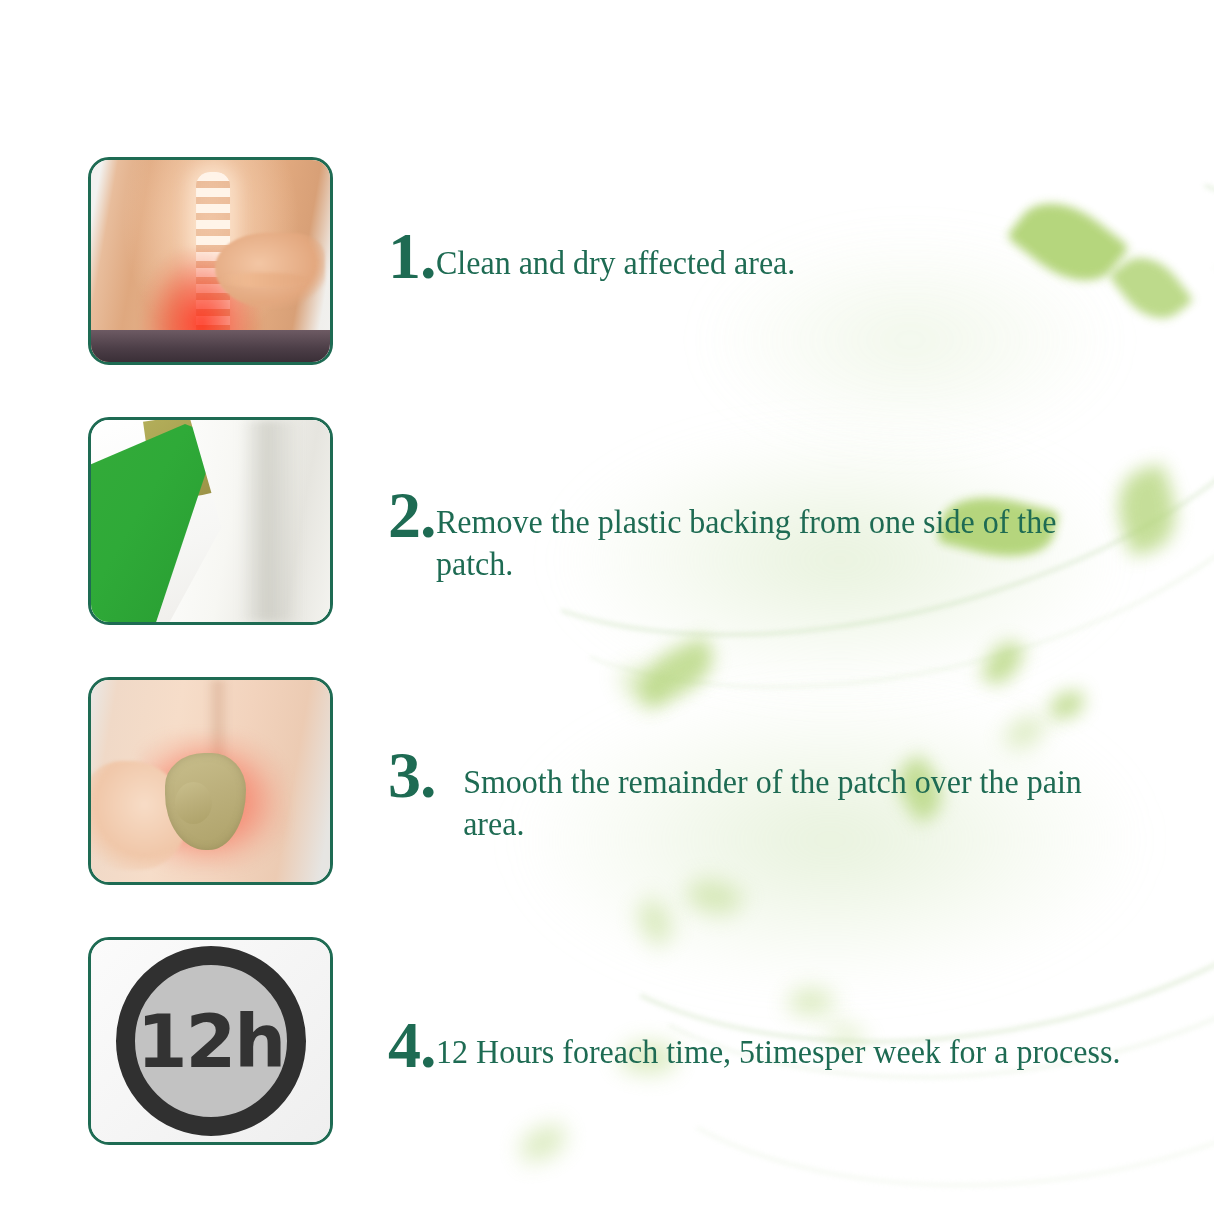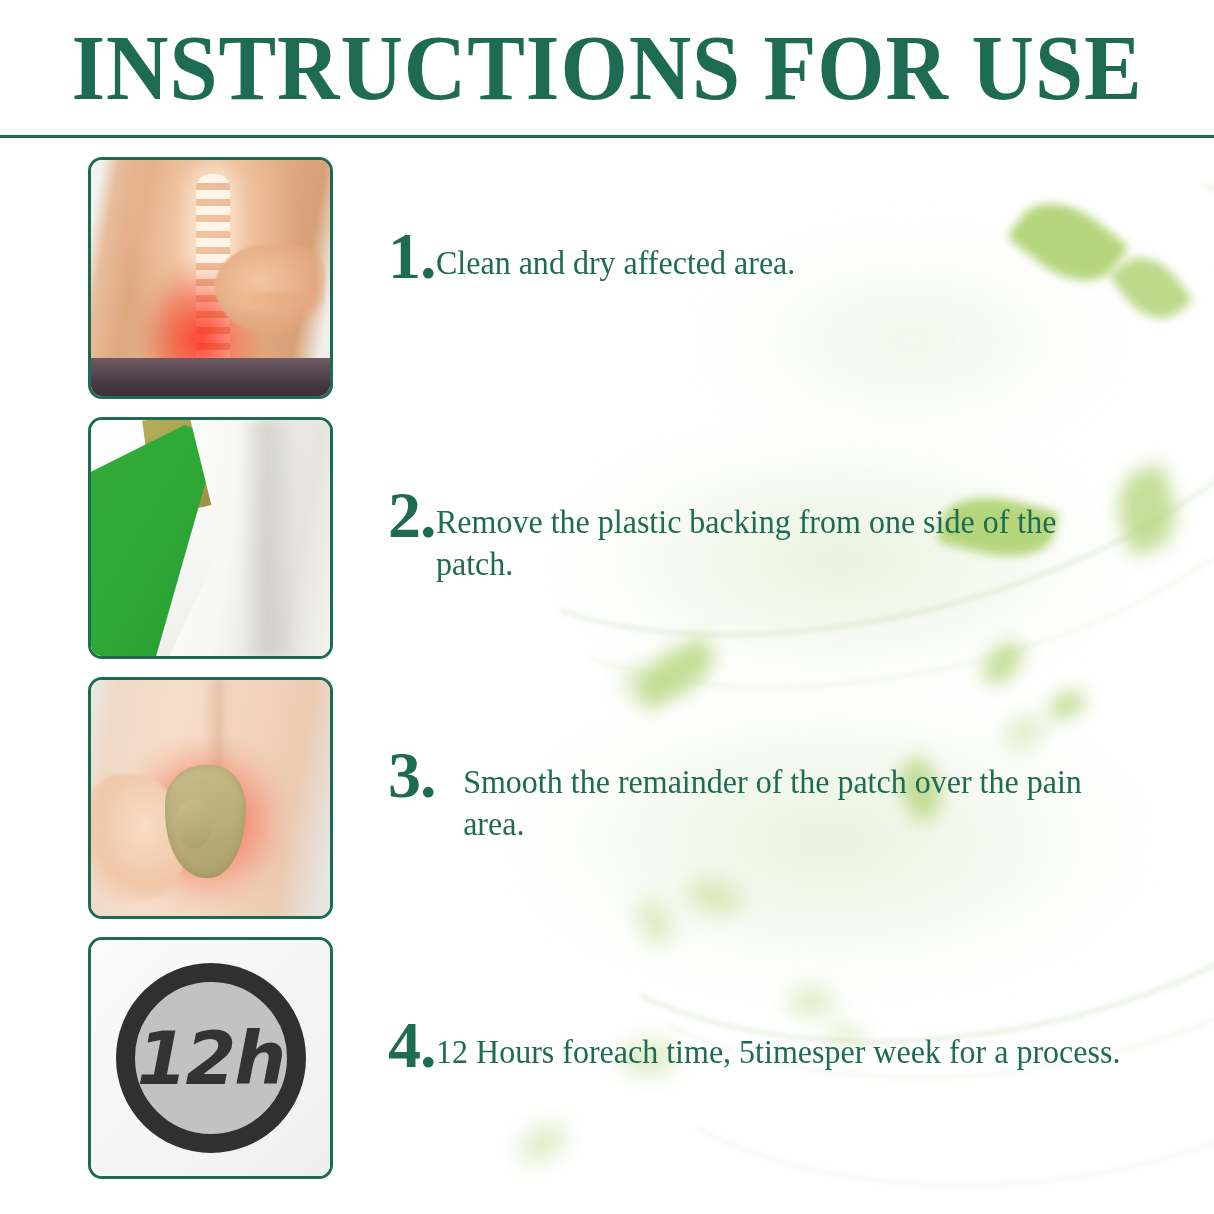--- a/index.html
+++ b/index.html
@@ -75,27 +75,26 @@
     position:absolute;
     left:0;top:135px;
     width:1214px;height:3px;
     background:#1e6b53;
   }
 
   
   .thumb{
     position:absolute;
     left:88px;
-    width:245px;height:242px;
+    width:245px;height:208px;
     border:3px solid #1e6b53;
-    border-radius:14px;
+    border-radius:21px;
     overflow:hidden;
     background:#fff;
     box-sizing:border-box;
-    font-style:italic;
   }
   .thumb.t1{ top:157px; }
   .thumb.t2{ top:417px; }
   .thumb.t3{ top:677px; }
   .thumb.t4{ top:937px; }
 
   
   .img-back{
     position:absolute;inset:0;
     background:
@@ -277,24 +276,20 @@
     <div class="leaf faint" style="left:1012px;top:712px;width:26px;height:40px;transform:rotate(40deg);"></div>
     <div class="leaf softer" style="left:900px;top:760px;width:40px;height:58px;transform:rotate(-34deg);"></div>
     <div class="leaf faint" style="left:688px;top:880px;width:52px;height:34px;transform:rotate(28deg);"></div>
     <div class="leaf faint" style="left:640px;top:900px;width:30px;height:44px;transform:rotate(-40deg);"></div>
     <div class="leaf faint" style="left:790px;top:988px;width:42px;height:28px;transform:rotate(18deg);"></div>
     <div class="leaf faint" style="left:622px;top:1042px;width:54px;height:32px;transform:rotate(12deg);"></div>
     <div class="leaf faint" style="left:520px;top:1128px;width:46px;height:30px;transform:rotate(-14deg);"></div>
     <div class="leaf faint" style="left:828px;top:1022px;width:36px;height:26px;transform:rotate(46deg);opacity:.3;"></div>
   </div>
 
-  <div class="header">
-    <div class="title">INSTRUCTIONS FOR USE</div>
-    <div class="rule"></div>
-  </div>
 
   <div class="thumb t1">
     <div class="img-back">
       <div class="torso-shade"></div>
       <div class="spine"></div>
       <div class="pain"></div>
       <div class="hand"></div>
       <div class="finger"></div>
       <div class="waistband"></div>
     </div>

